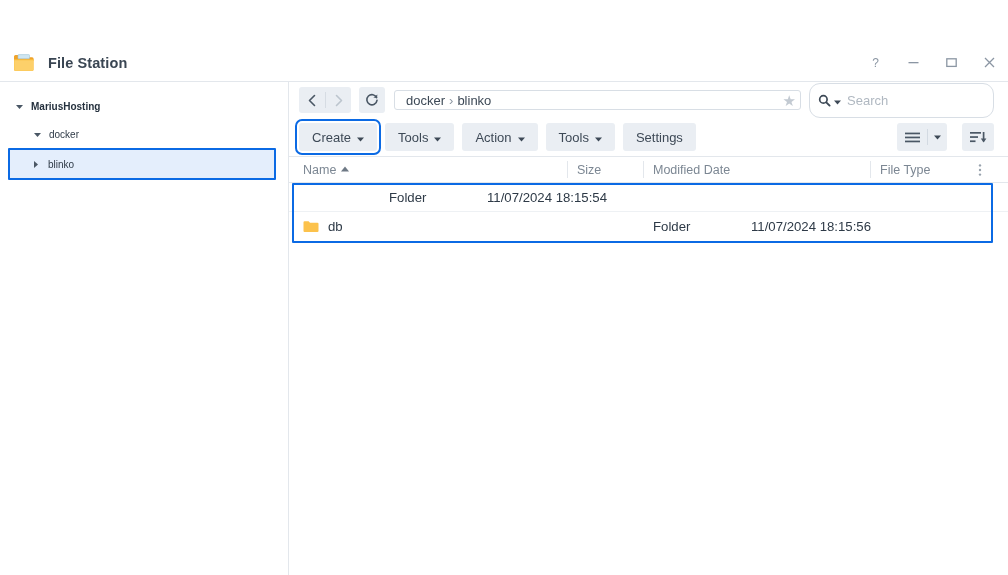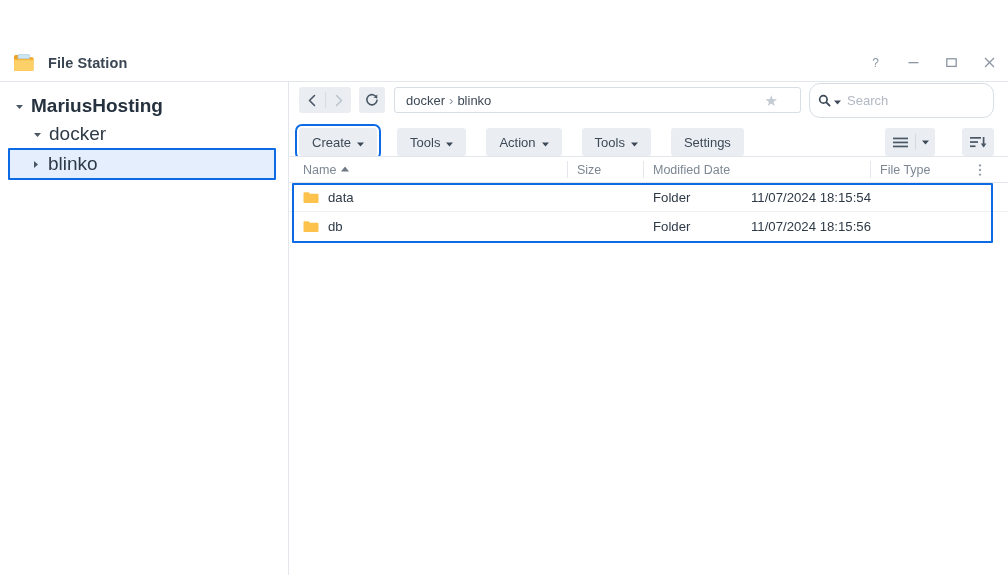--- a/index.html
+++ b/index.html
@@ -51,21 +51,21 @@
   .sidebar {
     width: 289px; flex: 0 0 289px;
     background: #ffffff;
     border-right: 1px solid #e3e7ec;
     padding-top: 10px;
     position: relative;
   }
   .tree-item {
     height: 28px;
     display: flex; align-items: center;
-    font-size: 19px;
+    font-size: 10px;
     color: #2e3a47;
     padding-left: 10px;
     position: relative;
     white-space: nowrap;
   }
   .tree-item.lvl0 { padding-left: 12px; }
   .tree-item.lvl1 { padding-left: 30px; }
   .tree-item.root .tree-label { font-weight: bold; color:#25313e; }
   .tree-arrow {
     width: 14px; flex: 0 0 14px;
@@ -105,27 +105,27 @@
   }
   .tbtn.sq { width: 26px; }
   .nav-back { border-top-right-radius: 0; border-bottom-right-radius: 0; }
   .nav-fwd  { border-top-left-radius: 0; border-bottom-left-radius: 0; color:#b9c2cc; position:relative; }
   .nav-fwd:before{
     content:""; position:absolute; left:0; top:5px; bottom:5px; width:1px; background:#d6dce3;
   }
   .nav-refresh { margin-left: 8px; }
   .pathbar {
     flex: 1 1 auto;
-    height: 26px;
+    height: 20px;
     margin-left: 9px;
     border: 1px solid #d8dee5;
     border-radius: 3px;
     background: #fff;
     display: flex; align-items: center;
-    padding: 0 22px 0 11px;
+    padding: 0 4px 0 11px;
     min-width: 0;
   }
   .path-text { font-size: 13px; color: #3d4956; white-space: nowrap; overflow: hidden; }
   .path-sep { color: #8d97a2; padding: 0 4px; }
   .star-btn {
     margin-left: auto; color: #c3cad2; font-size: 15px;
     line-height: 1; padding-left: 8px; cursor: default;
   }
   .searchbox {
     width: 185px; flex: 0 0 185px;
@@ -134,23 +134,23 @@
     background: #fff;
     display: flex; align-items: center;
     padding: 0 8px;
   }
   .search-icon { display:flex; align-items:center; color:#5c6876; margin-right: 2px; }
   .search-caret { margin: 0 6px 0 1px; color:#5c6876; }
   .search-ph { font-size: 13px; color: #b0b8c1; }
 
   .toolbar-actions {
     height: 38px; flex: 0 0 38px;
-    display: flex; align-items: flex-end;
+    display: flex; align-items: center;
     padding: 0 14px 0 10px;
-    gap: 20px;
+    gap: 8px;
   }
   .abtn {
     background: #eaeef3;
     border: none; border-radius: 3px;
     height: 28px; padding: 0 13px;
     font-size: 13px; color: #3d4956;
     display: flex; align-items: center; gap: 6px;
     cursor: default; font-family: inherit;
   }
   .abtn .caret { color:#3d4956; }
@@ -428,28 +428,20 @@
               <circle cx="2" cy="7" r="1.2" fill="#98a2ad"></circle>
               <circle cx="2" cy="11.6" r="1.2" fill="#98a2ad"></circle>
             </svg>
           </div>
         </div>
 
         <div class="rows-wrap">
           <div class="rows">
 
             <div class="row">
-              <div class="col c-name">
-                <span class="folder-icon">
-                  <svg width="16" height="13" viewBox="0 0 16 13">
-                    <path d="M0.5 2.2a1 1 0 0 1 1-1h4.1l1.4 1.6h7.5a1 1 0 0 1 1 1v7.3a1 1 0 0 1-1 1H1.5a1 1 0 0 1-1-1z" fill="#fcc24c"></path>
-                  </svg>
-                </span>
-                <span>data</span>
-              </div>
               <div class="col c-size"></div>
               <div class="col c-type">Folder</div>
               <div class="col c-date">11/07/2024 18:15:54</div>
               <div class="c-menu"></div>
             </div>
 
             <div class="row">
               <div class="col c-name">
                 <span class="folder-icon">
                   <svg width="16" height="13" viewBox="0 0 16 13">

